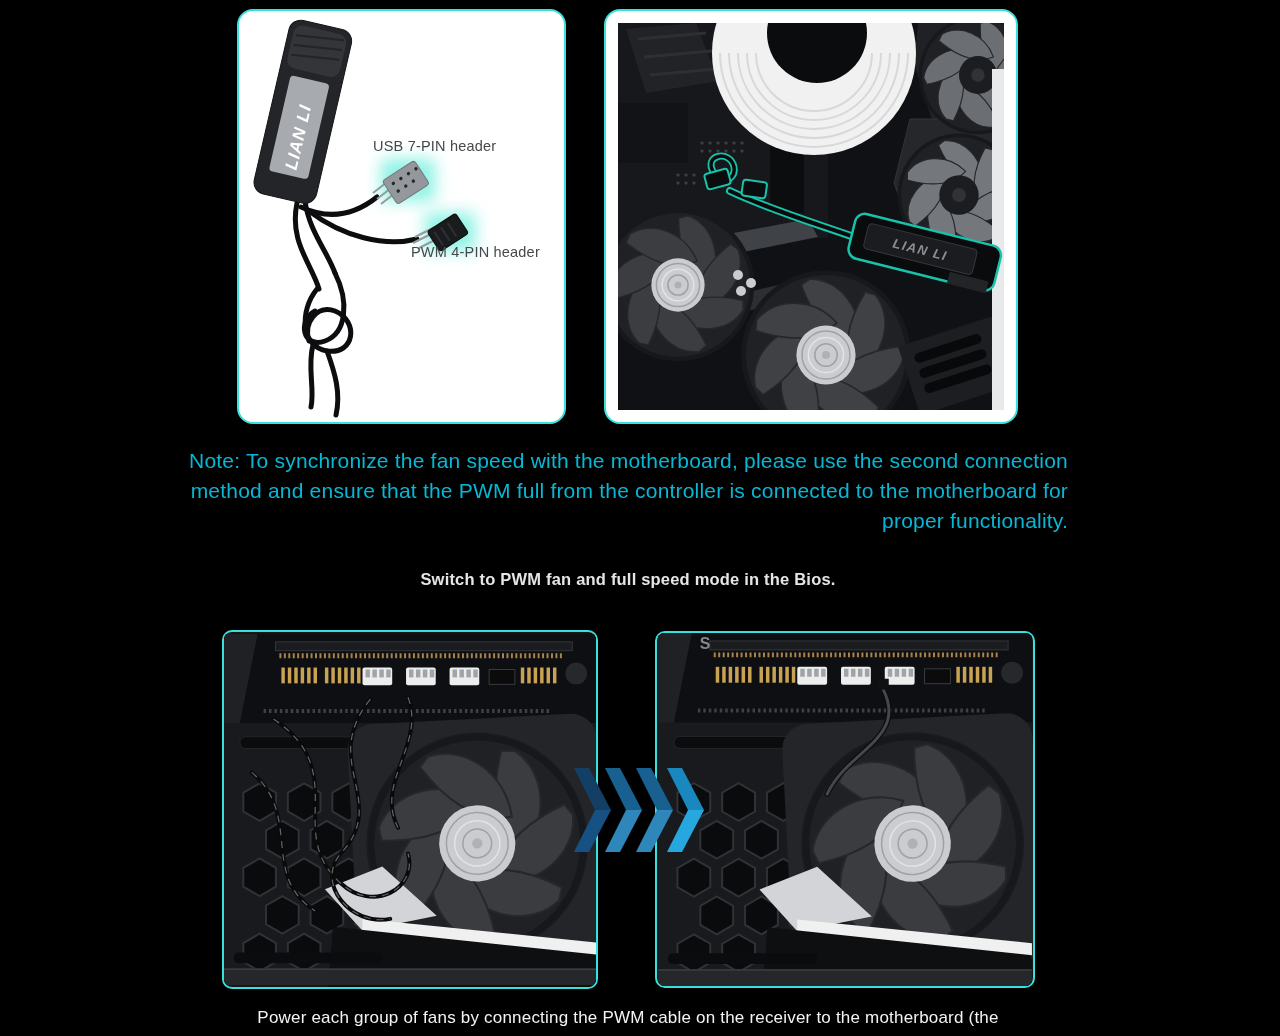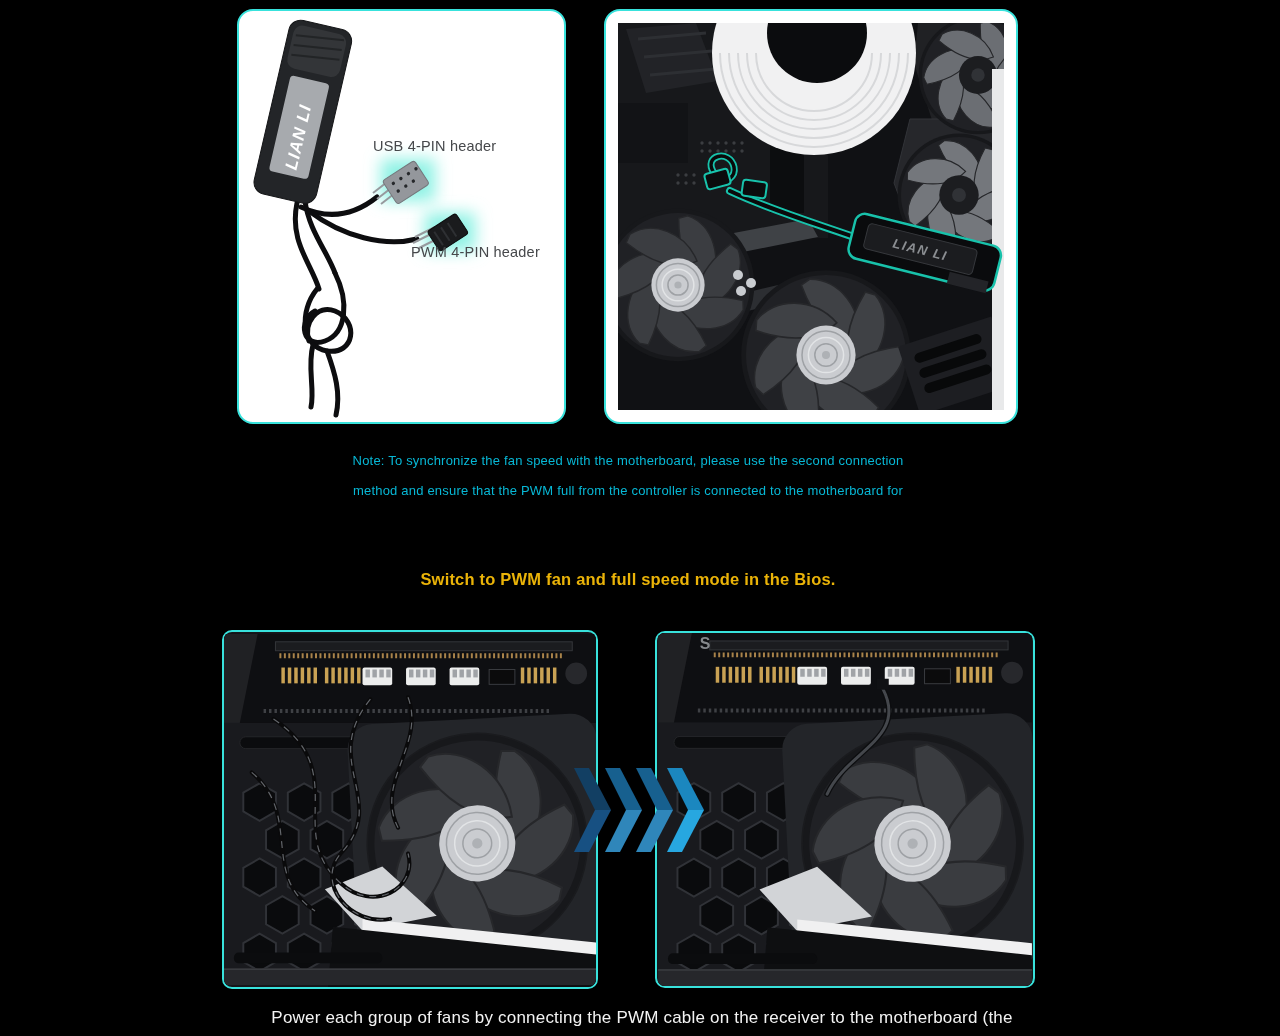--- a/index.html
+++ b/index.html
@@ -12,25 +12,25 @@
   .fig1 svg,.fig2 svg,.photo svg{display:block;width:100%;height:100%;}
   .fig-label{position:absolute;font-size:14.5px;font-weight:500;color:#46484b;
              letter-spacing:.2px;white-space:nowrap;}
   .lbl-usb{left:134px;top:127px;}
   .lbl-pwm{left:172px;top:233px;}
   .photo{position:absolute;border:2px solid #38e2dc;border-radius:10px;overflow:hidden;
          background:#16171a;box-sizing:border-box;}
   .fig3{left:222px;top:630px;width:376px;height:359px;}
   .fig4{left:655px;top:631px;width:380px;height:357px;}
   .arrows{position:absolute;left:574px;top:762px;width:131px;height:96px;z-index:5;}
-  .note{position:absolute;left:188px;top:446px;width:880px;text-align:center;
-        color:#07b8d6;font-size:13px;line-height:30px;letter-spacing:.2px;}
+  .note{position:absolute;left:188px;top:446px;width:880px;text-align:right;
+        color:#07b8d6;font-size:21px;line-height:30px;letter-spacing:.2px;}
   .warning{position:absolute;left:188px;top:570px;width:880px;text-align:center;
-           color:#eab308;font-size:16.5px;font-weight:bold;letter-spacing:.2px;}
-  .footer{position:absolute;left:202px;top:1008px;width:880px;text-align:center;
+           color:#e5e5e5;font-size:16.5px;font-weight:bold;letter-spacing:.2px;}
+  .footer{position:absolute;left:188px;top:1008px;width:880px;text-align:center;
           color:#f3f3f3;font-size:17px;letter-spacing:.2px;}
   figure{margin:0;}
 </style>
 </head>
 <body>
 
 <div id="page">
 
   <figure class="panel fig1">
     <svg viewBox="0 0 325 411">
@@ -86,21 +86,21 @@
       <g transform="rotate(13 65 100)">
         <rect x="32" y="12" width="64" height="178" rx="12" fill="#232528" stroke="#161719"></rect>
         <rect x="37" y="17" width="54" height="44" rx="9" fill="#333538"></rect>
         <line x1="40" y1="28" x2="88" y2="22" stroke="#222426" stroke-width="2"></line>
         <line x1="40" y1="38" x2="88" y2="32" stroke="#222426" stroke-width="2"></line>
         <line x1="40" y1="48" x2="88" y2="42" stroke="#222426" stroke-width="2"></line>
         <rect x="44" y="68" width="40" height="98" rx="4" fill="#a7aaae"></rect>
         <text transform="translate(71 160) rotate(-90)" font-size="17" font-weight="bold" font-style="italic" fill="#ffffff" letter-spacing="1">LIAN LI</text>
       </g>
     </svg>
-    <div class="fig-label lbl-usb">USB 4-PIN header</div>
+    <div class="fig-label lbl-usb">USB 7-PIN header</div>
     <div class="fig-label lbl-pwm">PWM 4-PIN header</div>
   </figure>
 
   <figure class="panel fig2">
     <svg viewBox="0 0 386 387">
       <rect x="0" y="0" width="386" height="387" fill="#101114"></rect>
 
       <g>
         <rect x="0" y="0" width="210" height="215" fill="#17181b"></rect>
         <polygon points="8,6 78,0 100,58 28,70" fill="#222327"></polygon>
@@ -248,20 +248,21 @@
         <rect x="246" y="214" width="112" height="26" rx="4" fill="#1b1c1f" stroke="#36383c"></rect>
         <text x="302" y="232" text-anchor="middle" font-size="13" font-weight="bold" font-style="italic" fill="#8b8e92" letter-spacing="1.5">LIAN LI</text>
         <rect x="336" y="242" width="40" height="12" fill="#232428"></rect>
       </g>
     </svg>
   </figure>
 
   <div class="note">
     <div>Note: To synchronize the fan speed with the motherboard, please use the second connection</div>
     <div>method and ensure that the PWM full from the controller is connected to the motherboard for</div>
+    <div>proper functionality.</div>
   </div>
 
   <div class="warning">Switch to PWM fan and full speed mode in the Bios.</div>
 
   <figure class="photo fig3">
     <svg id="bay1" viewBox="0 0 376 355">
         <rect x="0" y="0" width="376" height="355" fill="#16171a"></rect>
   <rect x="0" y="0" width="376" height="90" fill="#0e0f12"></rect>
   <rect x="52" y="8" width="300" height="9" fill="#1b1c1f" stroke="#34363a"></rect>
   <line x1="56" y1="22" x2="344" y2="22" stroke="#a9834a" stroke-width="5" stroke-dasharray="2 2.5"></line>

